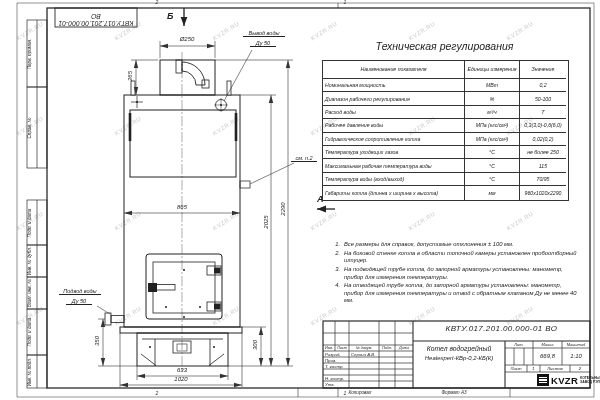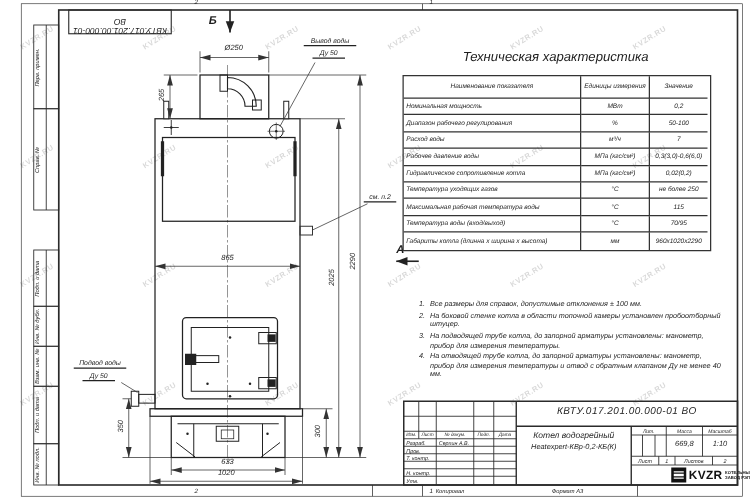--- a/index.html
+++ b/index.html
@@ -277,21 +277,21 @@
   <div class="t c" style="left:168px;top:36px;width:38px;font-size:6px;">Ø250</div>
   <div class="t c" style="left:170px;top:204px;width:24px;font-size:6px;">865</div>
   <div class="t c" style="left:170px;top:367px;width:24px;font-size:6px;">633</div>
   <div class="t c" style="left:166px;top:376px;width:30px;font-size:6px;">1020</div>
   <div class="vd" style="left:113px;top:73px;">265</div>
   <div class="vd" style="left:266px;top:206px;">2290</div>
   <div class="vd" style="left:249px;top:219px;">2025</div>
   <div class="vd" style="left:80px;top:338px;">350</div>
   <div class="vd" style="left:238px;top:342px;">300</div>
 
-  <div class="t c" style="left:322px;top:40px;width:245px;font-size:10.5px;">Техническая характеристика</div>
+  <div class="t c" style="left:322px;top:40px;width:245px;font-size:10.5px;">Техническая регулирования</div>
 
   <div class="spec">
     <div class="hd">Наименование показателя</div>
     <div class="hd">Единицы измерения</div>
     <div class="hd">Значение</div>
 
     <div>Номинальная мощность</div>
     <div class="ct">МВт</div>
     <div class="ct">0,2</div>
 

